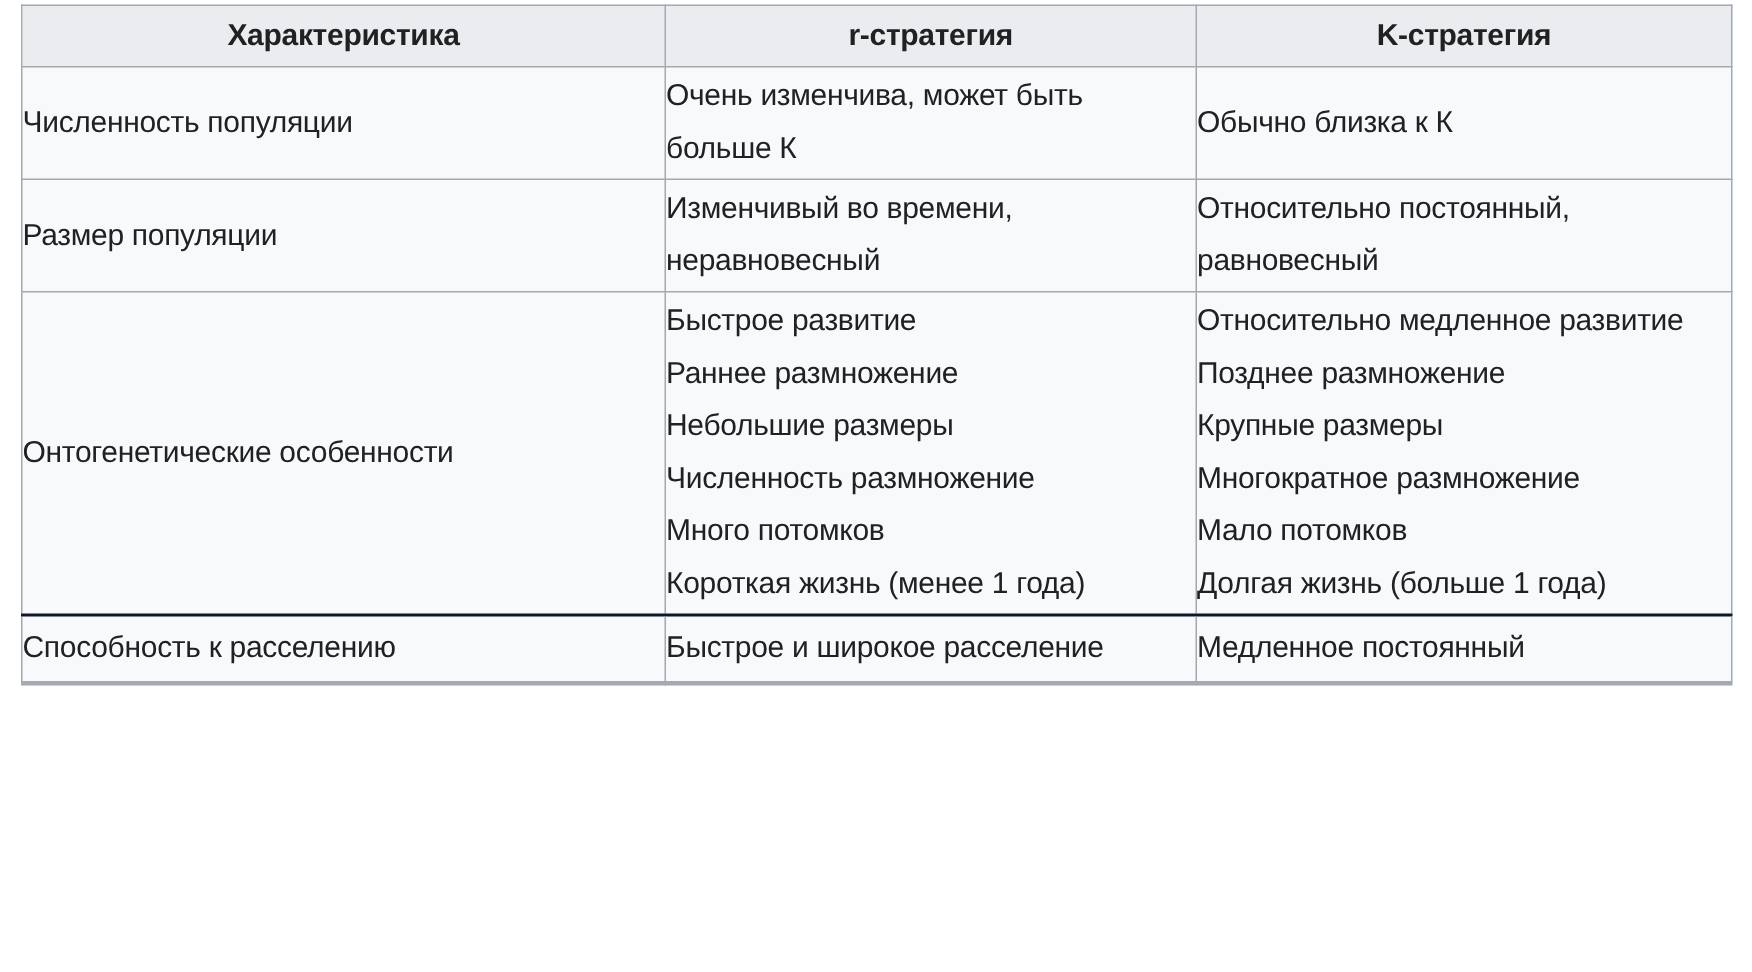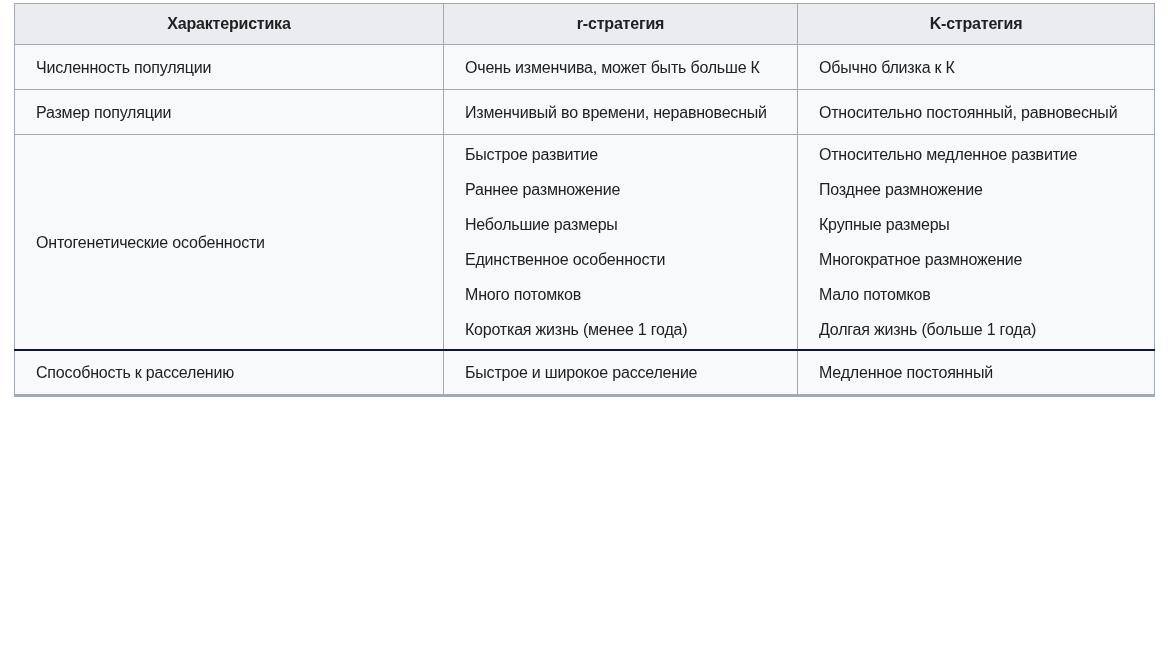--- a/index.html
+++ b/index.html
@@ -16,22 +16,22 @@
     border-collapse: collapse;
     margin: 3px 0 0 14px;
     width: 1140px;
     table-layout: fixed;
     background: #f8f9fa;
     border: 1px solid #a2a9b1;
     border-bottom: 3px solid #a4aab1;
   }
   th, td {
     border: 1px solid #a2a9b1;
-    padding: 2px 21px;
-    font-size: 16px;
+    padding: 2px 0;
+    font-size: 20px;
     letter-spacing: -0.2px;
     vertical-align: middle;
     overflow: hidden;
   }
   thead tr { height: 41px; }
   tbody tr { height: 45px; }
   th {
     background: #eaecf0;
     text-align: center;
     font-weight: bold;
@@ -87,21 +87,21 @@
         </td>
       </tr>
       <tr>
         <td class="col-char">
           <p>Онтогенетические особенности</p>
         </td>
         <td>
           <p>Быстрое развитие</p>
           <p>Раннее размножение</p>
           <p>Небольшие размеры</p>
-          <p>Единственное особенности</p>
+          <p>Численность размножение</p>
           <p>Много потомков</p>
           <p>Короткая жизнь (менее 1 года)</p>
         </td>
         <td>
           <p>Относительно медленное развитие</p>
           <p>Позднее размножение</p>
           <p>Крупные размеры</p>
           <p>Многократное размножение</p>
           <p>Мало потомков</p>
           <p>Долгая жизнь (больше 1 года)</p>

